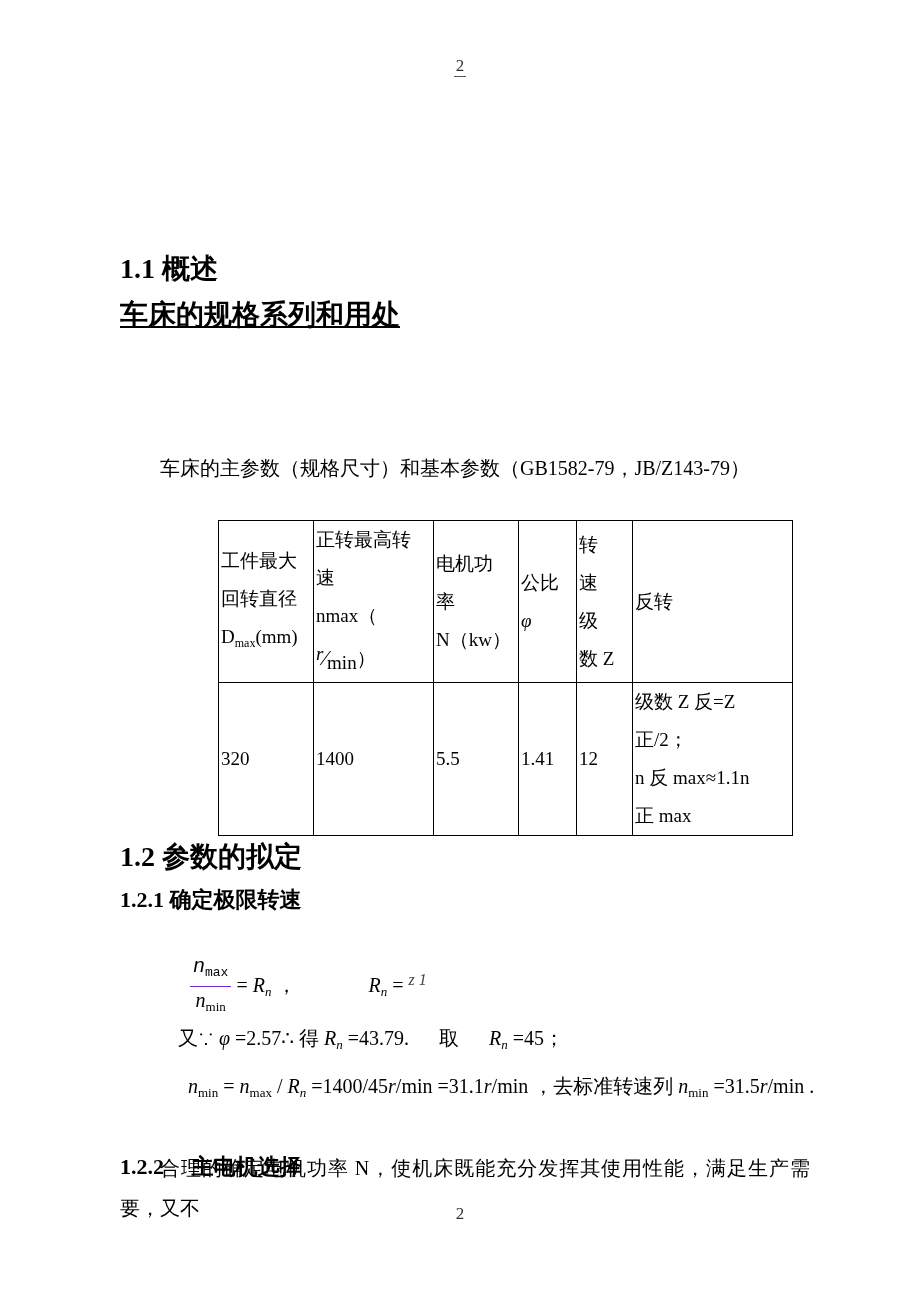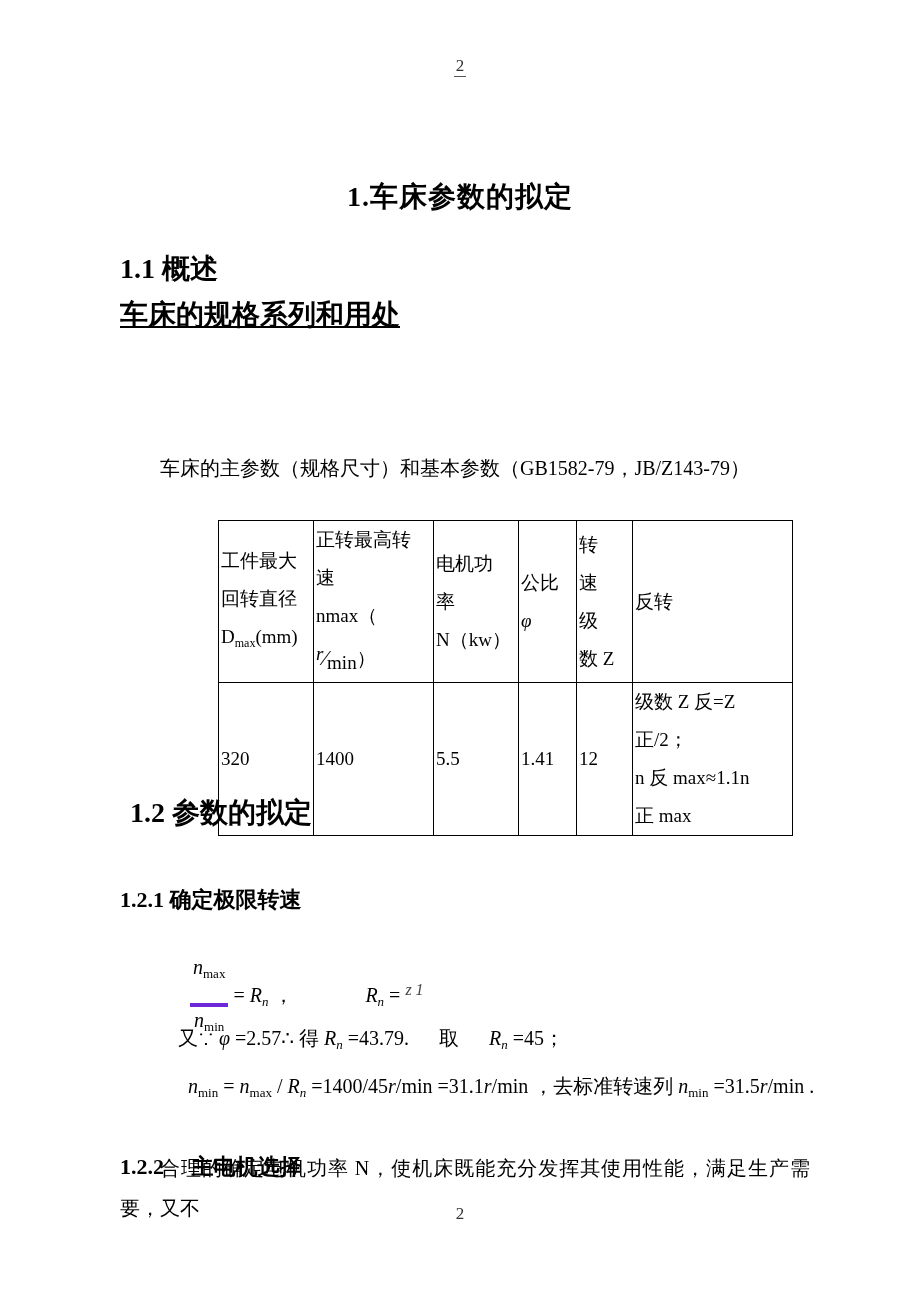--- a/index.html
+++ b/index.html
@@ -47,35 +47,34 @@
   .dfrac .dnum { font-style:italic; vertical-align:5px; }
   .dfrac .dslash { font-size:22px; }
   .dfrac .dden { vertical-align:-4px; }
 
   
   .formula { font-size:20px; white-space:pre; }
   .frac {
     display:inline-block; vertical-align:middle;
     text-align:center; font-style:italic; line-height:24px;
   }
-  .frac .num { display:block; border-bottom:4px solid #6d28d9; padding:0 3px 17px; }
+  .frac .num { display:block; border-bottom:1px solid #6d28d9; padding:0 3px 1px;font-family:Liberation Mono, monospace; }
   .frac .den { display:block; padding-top:1px; }
   .vsub { font-size:13px; vertical-align:-4px; }
   .vsub-it { font-size:13px; vertical-align:-4px; font-style:italic; }
 </style>
 </head>
 <body>
 
 <div class="page">
 
   <div class="abs center pagenum" style="top:56px;">
     <span class="num-underline">2</span>
   </div>
 
-  <div class="abs center doc-title" style="top:178px;">1.车床参数的拟定</div>
 
   <div class="abs h-major" style="top:250px; left:120px;">1.1 概述</div>
 
   <div class="abs h-major" style="top:296px; left:120px;text-decoration:underline;">车床的规格系列和用处</div>
 
 
   <div class="abs note-text" style="top:453px; left:120px; width:720px;">车床的主参数（规格尺寸）和基本参数（GB1582-79，JB/Z143-79）</div>
 
   <table class="spec abs" style="top:520px; left:218px; width:574px;">
     <colgroup>
@@ -124,21 +123,21 @@
       <td>12</td>
       <td>
         <span>级数 Z 反=Z 正/2；</span><br>
         <span>n 反 max≈1.1n</span><br>
         <span>正 max</span>
       </td>
     </tr>
   </tbody>
     </table>
 
-  <div class="abs h-major" style="top:794px; left:120px;margin-left:10px;">1.2 参数的拟定</div>
+  <div class="abs h-major" style="top:838px; left:120px;">1.2 参数的拟定</div>
 
   <div class="abs h-minor" style="top:885px; left:120px;">1.2.1 确定极限转速</div>
 
   <div class="abs formula" style="top:932px; left:170px;">
     <span class="frac"><span class="num"><span>n</span><span class="vsub" style="font-style:normal">max</span></span><span class="den"><span>n</span><span class="vsub" style="font-style:normal">min</span></span></span><span> = </span><span class="itl">R</span><span class="vsub-it">n</span><span> ，</span><span style="margin-left:72px;"><span class="itl">R</span><span class="vsub-it">n</span><span> = </span><span class="sup-sm itl">z 1</span></span>
   </div>
 
   <div class="abs formula" style="top:1002px; left:158px;">
     <span>又∵ </span><span class="itl">φ</span><span> =2.57∴ 得 </span><span class="itl">R</span><span class="vsub-it">n</span><span> =43.79.      取      </span><span class="itl">R</span><span class="vsub-it">n</span><span> =45；</span>
   </div>

